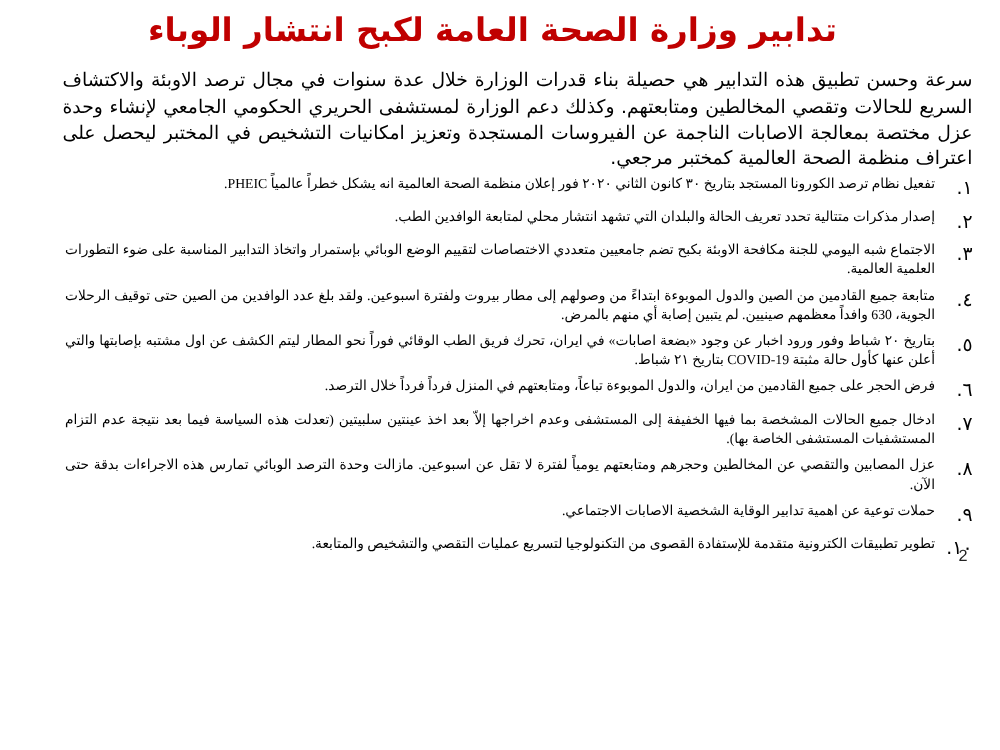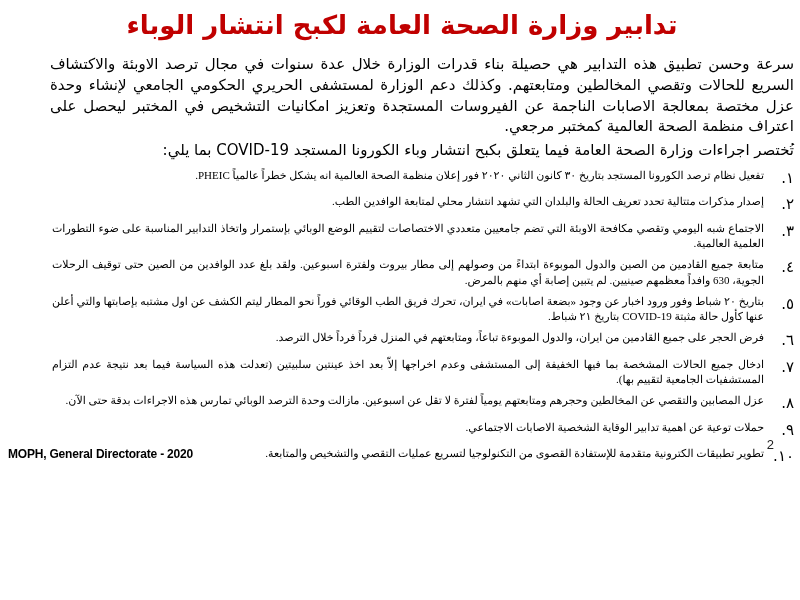--- a/index.html
+++ b/index.html
@@ -1,21 +1,21 @@
 <!DOCTYPE html>
 <html lang="ar"><head>
 <meta charset="utf-8">
 <style>
   html, body { margin: 0; padding: 0; background: #fff; }
   .slide {
     width: 800px; height: 464px;
     background: #ffffff;
     position: relative;
     box-sizing: border-box;
-    padding: 8px 6px 0 10px;
+    padding: 8px 22px 0 10px;
     overflow: hidden;
     font-family: "DejaVu Sans", sans-serif;
     color: #000;
   }
   .title {
     text-align: center;
     font-weight: bold;
     font-size: 26px;
     line-height: 1.2;
     margin: 2px 0 13px 0;
@@ -73,73 +73,71 @@
 <body>
 
 <div class="slide" style="background: rgb(255, 255, 255);">
 
   <h1 class="title" style="color: rgb(192, 0, 0);">تدابير وزارة الصحة العامة لكبح انتشار الوباء</h1>
 
   <div class="content" style="color: rgb(0, 0, 0);">
 
     <p class="intro">سرعة وحسن تطبيق هذه التدابير هي حصيلة بناء قدرات الوزارة خلال عدة سنوات في مجال ترصد الاوبئة والاكتشاف السريع للحالات وتقصي المخالطين ومتابعتهم. وكذلك دعم الوزارة لمستشفى الحريري الحكومي الجامعي لإنشاء وحدة عزل مختصة بمعالجة الاصابات الناجمة عن الفيروسات المستجدة وتعزيز امكانيات التشخيص في المختبر ليحصل على اعتراف منظمة الصحة العالمية كمختبر مرجعي.</p>
 
-    <p class="list-intro">تُختصر اجراءات وزارة الصحة العامة فيما يتعلق بكبح انتشار وباء الكورونا المستجد COVID-19 بما يلي:</p>
 
     <div class="items">
 
       <div class="item">
         <span class="num">١.</span>
         <span class="txt">تفعيل نظام ترصد الكورونا المستجد بتاريخ ٣٠ كانون الثاني ٢٠٢٠ فور إعلان منظمة الصحة العالمية انه يشكل خطراً عالمياً PHEIC.</span>
       </div>
 
       <div class="item">
         <span class="num">٢.</span>
         <span class="txt">إصدار مذكرات متتالية تحدد تعريف الحالة والبلدان التي تشهد انتشار محلي لمتابعة الوافدين الطب.</span>
       </div>
 
       <div class="item">
         <span class="num">٣.</span>
-        <span class="txt">الاجتماع شبه اليومي وتقصي مكافحة الاوبئة التي تضم جامعيين متعددي الاختصاصات لتقييم الوضع الوبائي بإستمرار واتخاذ التدابير المناسبة على ضوء التطورات العلمية العالمية.</span>
+        <span class="txt">الاجتماع شبه اليومي للجنة مكافحة الاوبئة بكبح تضم جامعيين متعددي الاختصاصات لتقييم الوضع الوبائي بإستمرار واتخاذ التدابير المناسبة على ضوء التطورات العلمية العالمية.</span>
       </div>
 
       <div class="item">
         <span class="num">٤.</span>
         <span class="txt">متابعة جميع القادمين من الصين والدول الموبوءة ابتداءً من وصولهم إلى مطار بيروت ولفترة اسبوعين. ولقد بلغ عدد الوافدين من الصين حتى توقيف الرحلات الجوية، 630 وافداً معظمهم صينيين. لم يتبين إصابة أي منهم بالمرض.</span>
       </div>
 
       <div class="item">
         <span class="num">٥.</span>
         <span class="txt">بتاريخ ٢٠ شباط وفور ورود اخبار عن وجود «بضعة اصابات» في ايران، تحرك فريق الطب الوقائي فوراً نحو المطار ليتم الكشف عن اول مشتبه بإصابتها والتي أعلن عنها كأول حالة مثبتة COVID-19 بتاريخ ٢١ شباط.</span>
       </div>
 
       <div class="item">
         <span class="num">٦.</span>
         <span class="txt">فرض الحجر على جميع القادمين من ايران، والدول الموبوءة تباعاً، ومتابعتهم في المنزل فرداً فرداً خلال الترصد.</span>
       </div>
 
       <div class="item">
         <span class="num">٧.</span>
-        <span class="txt">ادخال جميع الحالات المشخصة بما فيها الخفيفة إلى المستشفى وعدم اخراجها إلاّ بعد اخذ عينتين سلبيتين (تعدلت هذه السياسة فيما بعد نتيجة عدم التزام المستشفيات الجامعية لتقييم بها).</span>
+        <span class="txt">ادخال جميع الحالات المشخصة بما فيها الخفيفة إلى المستشفى وعدم اخراجها إلاّ بعد اخذ عينتين سلبيتين (تعدلت هذه السياسة فيما بعد نتيجة عدم التزام المستشفيات المستشفى الخاصة بها).</span>
       </div>
 
       <div class="item">
         <span class="num">٨.</span>
         <span class="txt">عزل المصابين والتقصي عن المخالطين وحجرهم ومتابعتهم يومياً لفترة لا تقل عن اسبوعين. مازالت وحدة الترصد الوبائي تمارس هذه الاجراءات بدقة حتى الآن.</span>
       </div>
 
       <div class="item">
         <span class="num">٩.</span>
         <span class="txt">حملات توعية عن اهمية تدابير الوقاية الشخصية الاصابات الاجتماعي.</span>
       </div>
 
       <div class="item">
         <span class="num">١٠.</span>
         <span class="txt">تطوير تطبيقات الكترونية متقدمة للإستفادة القصوى من التكنولوجيا لتسريع عمليات التقصي والتشخيص والمتابعة.</span>
       </div>
 
     </div>
   </div>
 
-  <div class="footer-credit">MOPH, General Directorate - 2020</div>
   <div class="page-number">2</div>
 
 </div>
 
 </body></html>

